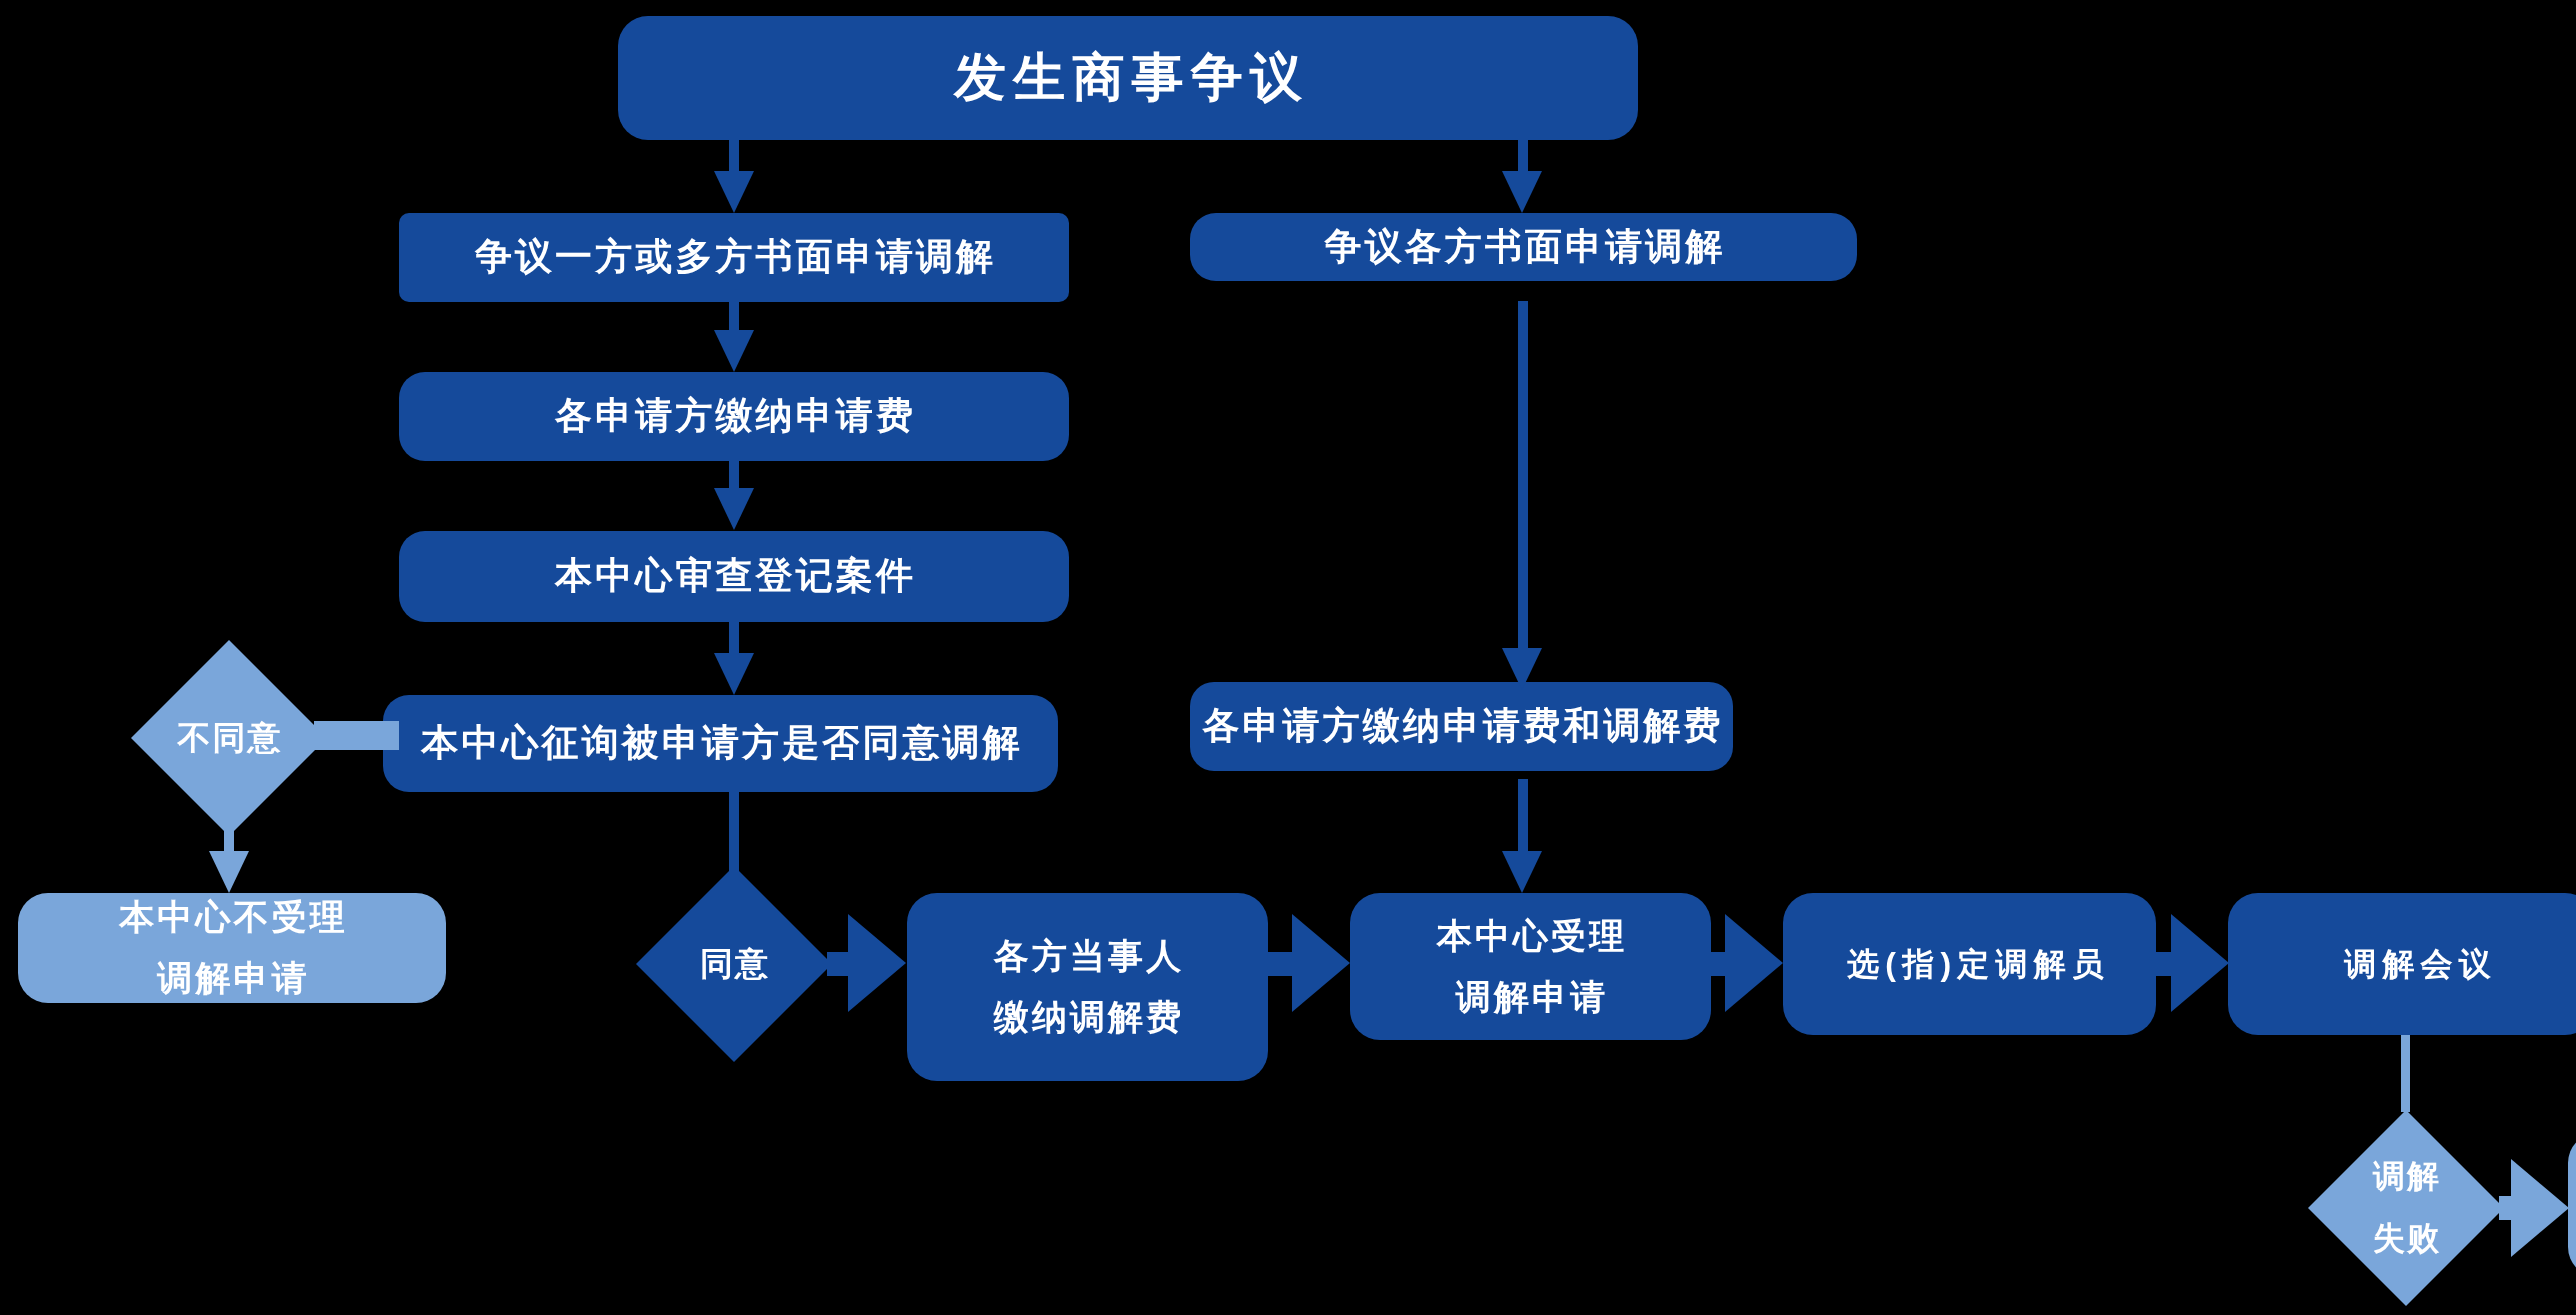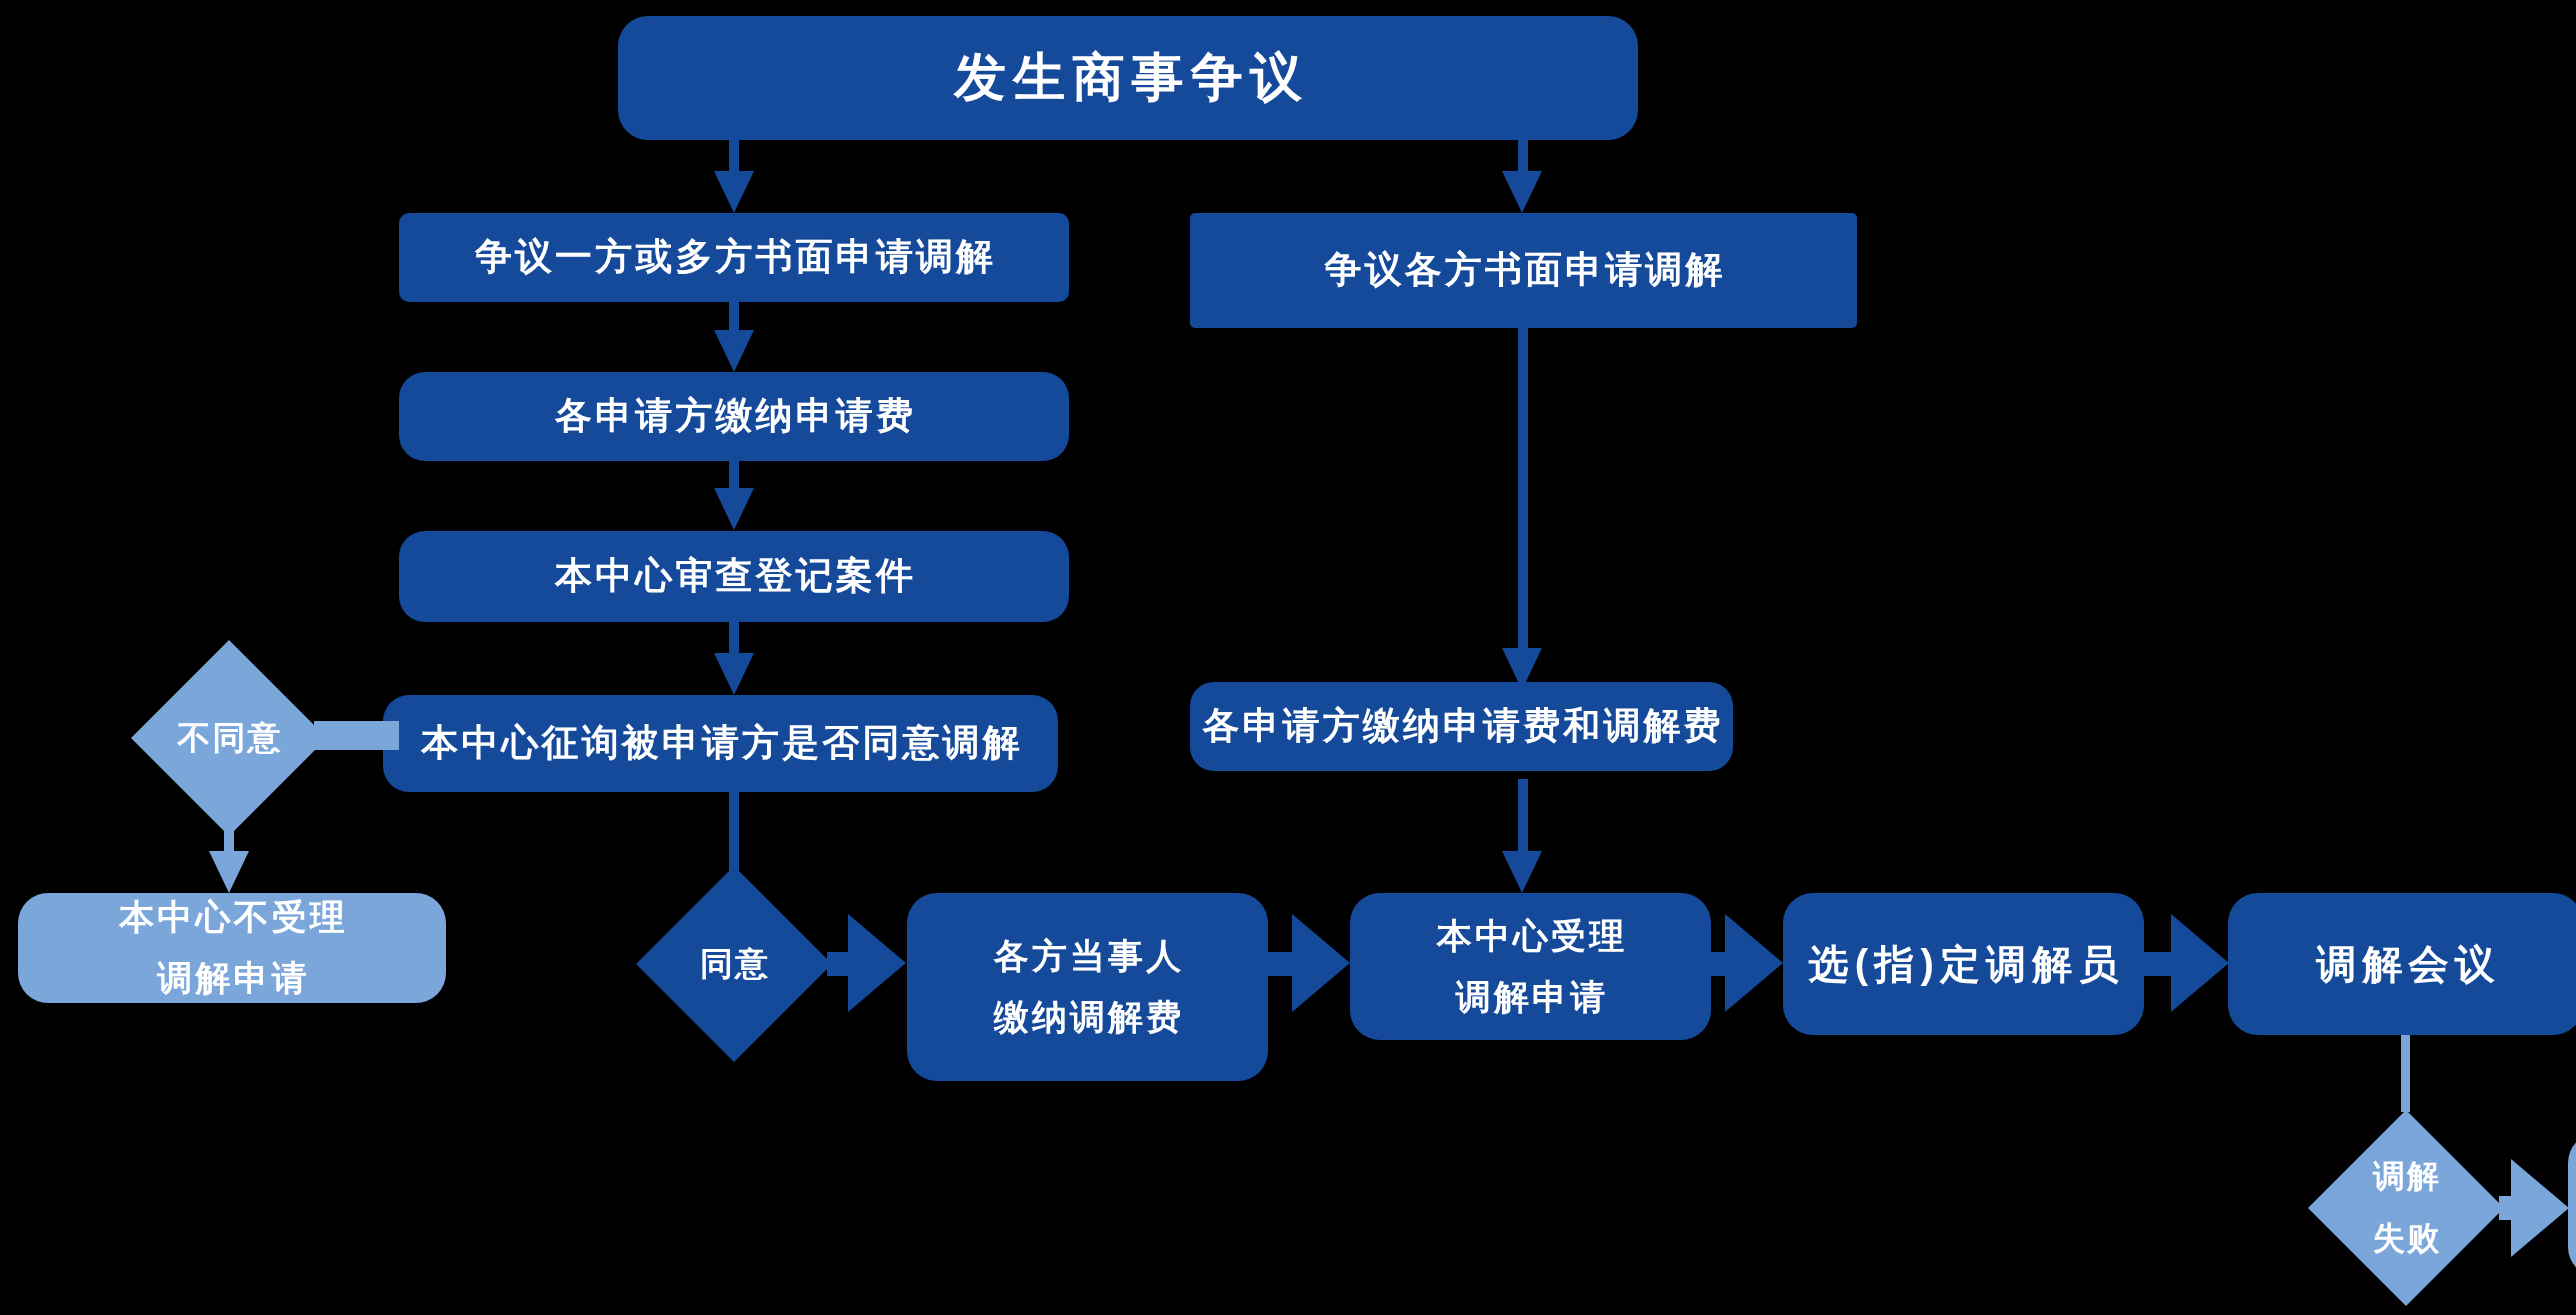--- a/index.html
+++ b/index.html
@@ -14,21 +14,21 @@
     text-align:center;border-radius:30px;line-height:1.15;
   }
   .dark{background:var(--dark,#154a9b);}
   .light{background:var(--light,#7aa6da);}
   .diamond{
     position:absolute;display:flex;flex-direction:column;align-items:center;justify-content:center;
     text-align:center;clip-path:polygon(50% 0,100% 50%,50% 100%,0 50%);border-radius:0;
   }
   .f-title{font-size:52px;letter-spacing:7.2px;text-indent:7.2px;}
   .f-row{font-size:37px;letter-spacing:3.1px;text-indent:3.1px;}
-  .f-mid{font-size:40px;letter-spacing:6.2px;text-indent:6.2px;}
+  .f-mid{font-size:32px;letter-spacing:6.2px;text-indent:6.2px;padding-left:12px;}
   .two{flex-direction:column;gap:20.6px;font-size:35px;letter-spacing:3.1px;text-indent:3.1px;}
   .dia-one{font-size:33px;letter-spacing:2.1px;text-indent:2.1px;}
   .dia-two{gap:18.5px;font-size:32px;letter-spacing:2.1px;text-indent:2.1px;}
   .vstem{position:absolute;width:10.3px;background:var(--dark,#154a9b);}
   .hstem{position:absolute;height:24px;background:var(--dark,#154a9b);}
   .stem-light{background:var(--light,#7aa6da);}
   .tri{position:absolute;width:0;height:0;}
   .tri-down{border-left:20.6px solid transparent;border-right:20.6px solid transparent;border-top:42px solid var(--dark,#154a9b);}
   .tri-down.l{border-top-color:var(--light,#7aa6da);}
   .tri-right{border-top:49px solid transparent;border-bottom:49px solid transparent;border-left:58px solid var(--dark,#154a9b);}
@@ -40,21 +40,21 @@
 <div class="canvas">
 
   <div class="node dark f-title" style="left:618px;top:15.5px;width:1020px;height:124px;">
     <span>发生商事争议</span>
   </div>
 
   <div class="node dark f-row" style="left:399px;top:213px;width:670px;height:89px;border-radius:10px;">
     <span>争议一方或多方书面申请调解</span>
   </div>
 
-  <div class="node dark f-row" style="left:1190px;top:213px;width:667px;height:115px;border-radius:5px;">
+  <div class="node dark f-row" style="left:1190px;top:213px;width:667px;height:68px;border-radius:26px;">
     <span>争议各方书面申请调解</span>
   </div>
 
   <div class="node dark f-row" style="left:399px;top:372px;width:670px;height:89px;border-radius:26px;">
     <span>各申请方缴纳申请费</span>
   </div>
 
   <div class="node dark f-row" style="left:399px;top:531px;width:670px;height:91px;border-radius:26px;">
     <span>本中心审查登记案件</span>
   </div>

